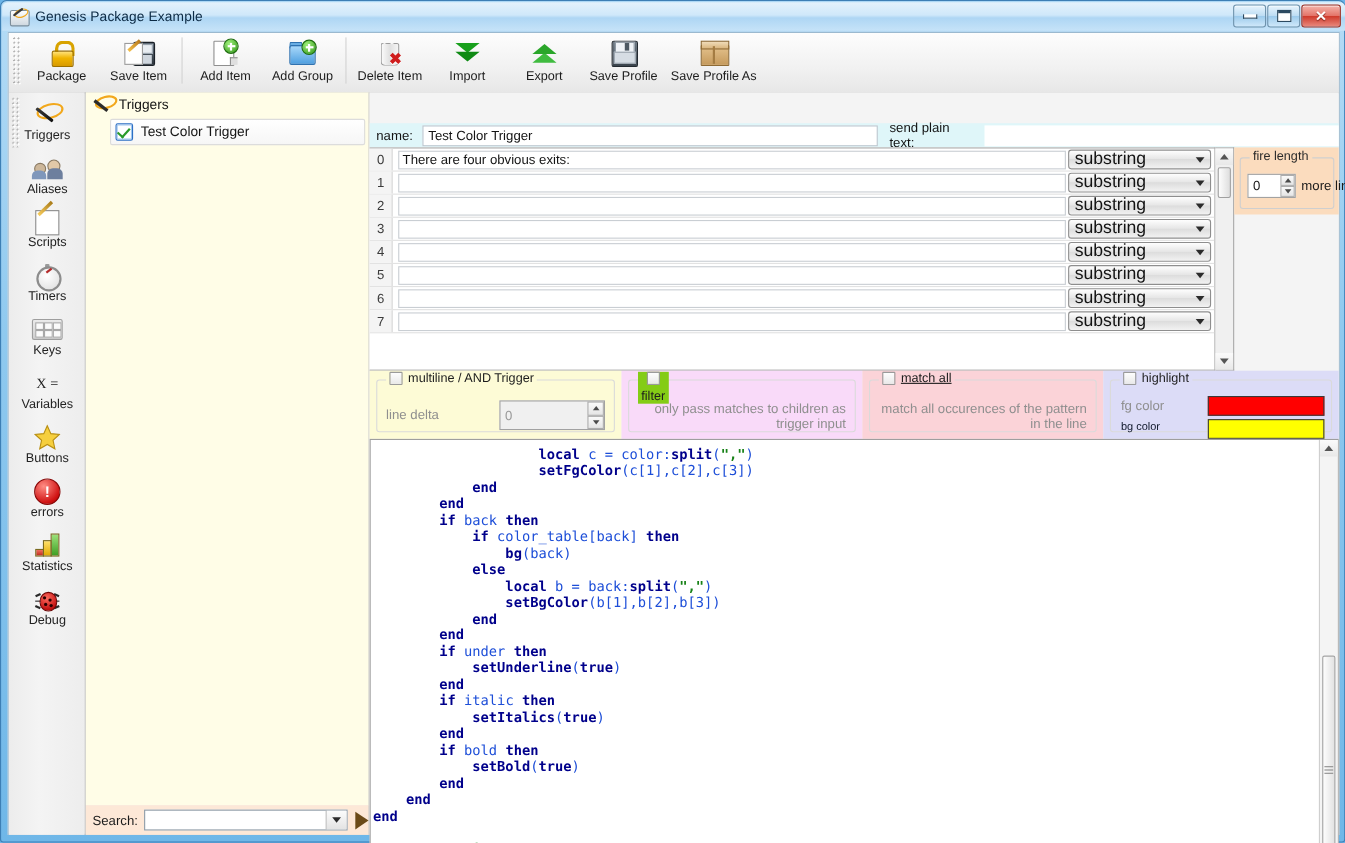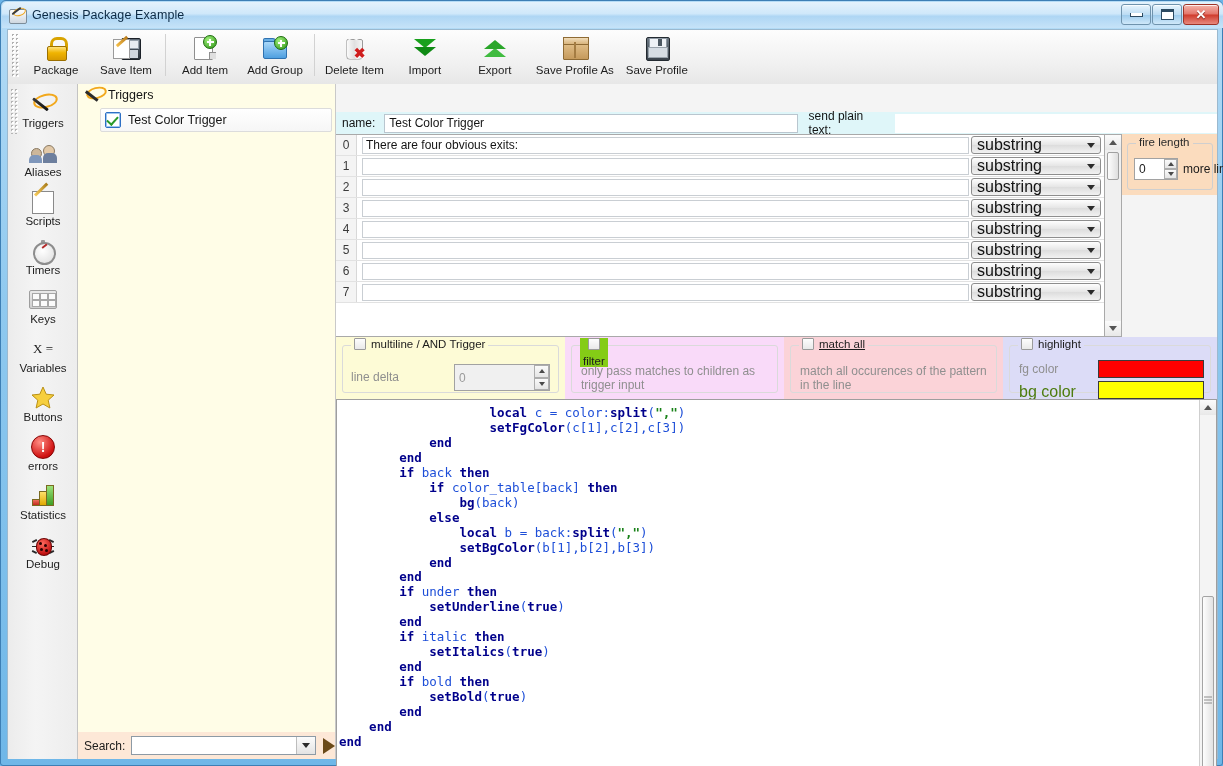--- a/index.html
+++ b/index.html
@@ -304,21 +304,21 @@
     width:44px;height:22px;background:#fff;border:1px solid #a2a2a2;display:flex;align-items:center;
     box-sizing:border-box;font-size:12px;padding-left:4px;position:relative;
   }
   .spin .btns{position:absolute;right:0;top:0;bottom:0;width:13px;display:flex;flex-direction:column;}
   .spin .btns div{flex:1;background:linear-gradient(180deg,#fafafa,#e5e5e5);border:1px solid #adadad;
     display:flex;align-items:center;justify-content:center;}
   .tiny-up{width:0;height:0;border-left:3px solid transparent;border-right:3px solid transparent;border-bottom:4px solid #4a4a4a;}
   .tiny-dn{width:0;height:0;border-left:3px solid transparent;border-right:3px solid transparent;border-top:4px solid #4a4a4a;}
 
   
-  .optrow{position:absolute;left:0;top:253px;width:881px;height:66px;display:flex;}
+  .optrow{position:absolute;left:0;top:253px;width:881px;height:66px;display:flex;text-align:right;}
   .optcell{height:62px;box-sizing:border-box;position:relative;}
   .optinner{
     position:absolute;left:6px;top:8px;right:6px;bottom:6px;
     border:1px solid #dadada;border-radius:3px;box-sizing:border-box;
   }
   .optlegend{
     position:absolute;left:8px;top:-8px;display:flex;align-items:center;gap:5px;
     padding:0 3px;font-size:11.5px;color:#1c1c1c;
   }
   .opttext{position:absolute;left:9px;top:18px;right:8px;font-size:12px;color:#8f8f8f;line-height:14px;}
@@ -455,39 +455,39 @@
           <div class="ic-up">
               <i class="a"></i>
               <i class="b"></i>
             </div>
         </div>
         <div class="lbl">Export</div>
       </div>
 
       <div class="tbtn">
         <div class="ico">
-          <div class="ic-box">
-              <div class="bd"></div>
-              <div class="top"></div>
-              <div class="seam"></div>
-            </div>
-        </div>
-        <div class="lbl">Save Profile As</div>
-      </div>
-
-      <div class="tbtn">
-        <div class="ico">
           <div class="ic-fd">
               <div class="o"></div>
               <div class="sh"></div>
               <div class="sl"></div>
               <div class="lb"></div>
             </div>
         </div>
         <div class="lbl">Save Profile</div>
+      </div>
+
+      <div class="tbtn">
+        <div class="ico">
+          <div class="ic-box">
+              <div class="bd"></div>
+              <div class="top"></div>
+              <div class="seam"></div>
+            </div>
+        </div>
+        <div class="lbl">Save Profile As</div>
       </div>
     </div>
 
     <div class="rail">
       <div class="rail-grip"></div>
 
       <div class="rail-item">
         <div class="ri">
           <div class="r-wand">
               <div class="ring2"></div>
@@ -795,21 +795,21 @@
           </div>
         </div>
 
         <div class="optcell" style="width:214px;background:#dcdcf7;">
           <div class="optinner">
             <div class="optlegend" style="background:#dcdcf7;">
               <span class="cb"></span>
               <span>highlight</span>
             </div>
             <div style="position:absolute;left:9px;top:16px;font-size:12px;color:#8f8f8f;">fg color</div>
-            <div style="position:absolute;left:9px;top:37px;font-size:16px;color:#4d7c0f;">bg color</div>
+            <div style="position:absolute;left:9px;top:37px;font-size:10px;color:#0f172a;">bg color</div>
             <div id="fgSwatch" style="position: absolute; right: 6px; top: 14px; width: 104px; height: 16px; border: 1px solid rgb(58, 58, 58); background: rgb(255, 0, 0);"></div>
             <div id="bgSwatch" style="position: absolute; right: 6px; top: 35px; width: 104px; height: 16px; border: 1px solid rgb(58, 58, 58); background: rgb(255, 255, 0);"></div>
           </div>
         </div>
       </div>
 
       <div class="codewrap">
         <div class="code" id="codeArea"><div><span class="pl">                    </span><span class="kw">local</span><span class="pl"> c = color:</span><span class="fn">split</span><span class="pl">(</span><span class="str">","</span><span class="pl">)</span></div><div><span class="pl">                    </span><span class="fn">setFgColor</span><span class="pl">(c[1],c[2],c[3])</span></div><div><span class="pl">            </span><span class="kw">end</span></div><div><span class="pl">        </span><span class="kw">end</span></div><div><span class="pl">        </span><span class="kw">if</span><span class="pl"> back </span><span class="kw">then</span></div><div><span class="pl">            </span><span class="kw">if</span><span class="pl"> color_table[back] </span><span class="kw">then</span></div><div><span class="pl">                </span><span class="fn">bg</span><span class="pl">(back)</span></div><div><span class="pl">            </span><span class="kw">else</span></div><div><span class="pl">                </span><span class="kw">local</span><span class="pl"> b = back:</span><span class="fn">split</span><span class="pl">(</span><span class="str">","</span><span class="pl">)</span></div><div><span class="pl">                </span><span class="fn">setBgColor</span><span class="pl">(b[1],b[2],b[3])</span></div><div><span class="pl">            </span><span class="kw">end</span></div><div><span class="pl">        </span><span class="kw">end</span></div><div><span class="pl">        </span><span class="kw">if</span><span class="pl"> under </span><span class="kw">then</span></div><div><span class="pl">            </span><span class="fn">setUnderline</span><span class="pl">(</span><span class="kw">true</span><span class="pl">)</span></div><div><span class="pl">        </span><span class="kw">end</span></div><div><span class="pl">        </span><span class="kw">if</span><span class="pl"> italic </span><span class="kw">then</span></div><div><span class="pl">            </span><span class="fn">setItalics</span><span class="pl">(</span><span class="kw">true</span><span class="pl">)</span></div><div><span class="pl">        </span><span class="kw">end</span></div><div><span class="pl">        </span><span class="kw">if</span><span class="pl"> bold </span><span class="kw">then</span></div><div><span class="pl">            </span><span class="fn">setBold</span><span class="pl">(</span><span class="kw">true</span><span class="pl">)</span></div><div><span class="pl">        </span><span class="kw">end</span></div><div><span class="pl">    </span><span class="kw">end</span></div><div><span class="kw">end</span></div><div>&nbsp;</div><div><span class="fn">colorAll</span><span class="pl">(</span><span class="str">"exits"</span><span class="pl">,</span><span class="str">"blue"</span><span class="pl">,</span><span class="str">"134,234,12"</span><span class="pl">, </span><span class="kw">true</span><span class="pl">, </span><span class="kw">false</span><span class="pl">, </span><span class="kw">false</span><span class="pl">, </span><span class="kw">true</span><span class="pl">)</span></div></div>
         <div class="codescroll">
           <div class="sb-arrow">

